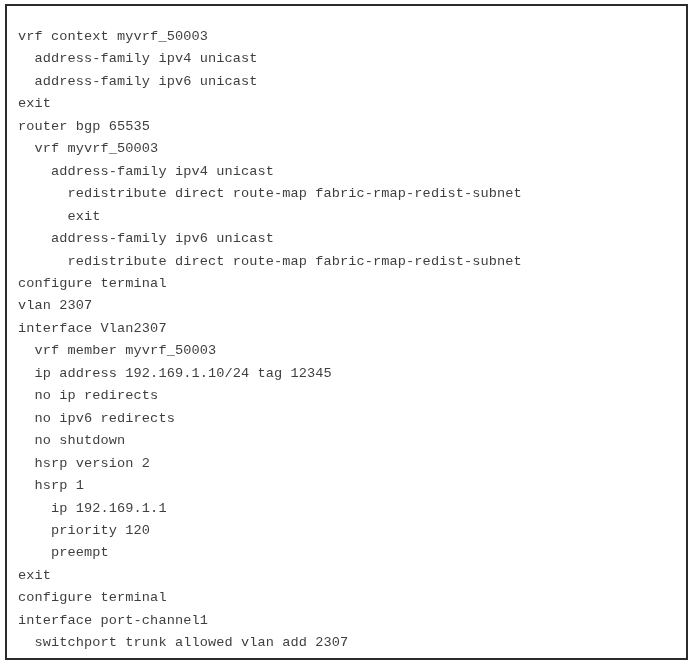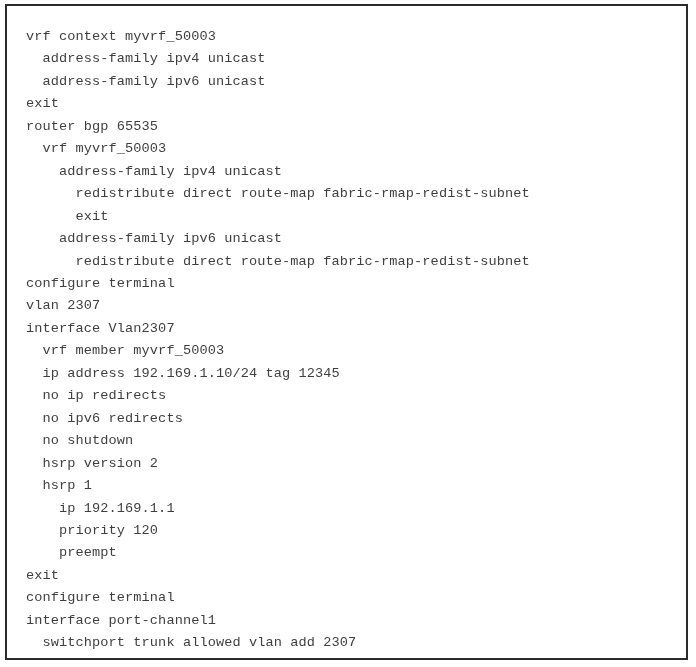--- a/index.html
+++ b/index.html
@@ -16,21 +16,20 @@
   }
   #code-frame {
     position: absolute;
     left: 5px;
     top: 4px;
     width: 683px;
     height: 656px;
     box-sizing: border-box;
     border: 2px solid #2b2b2b;
     background: #ffffff;
-    padding-left: 8px;
   }
   #code-block {
     margin: 0;
     padding: 20px 0 0 11px;
     font-family: "Liberation Mono", "DejaVu Sans Mono", monospace;
     font-size: 13.6px;
     line-height: 22.45px;
     color: #3f3f3f;
     white-space: pre;
     letter-spacing: 0.1px;

